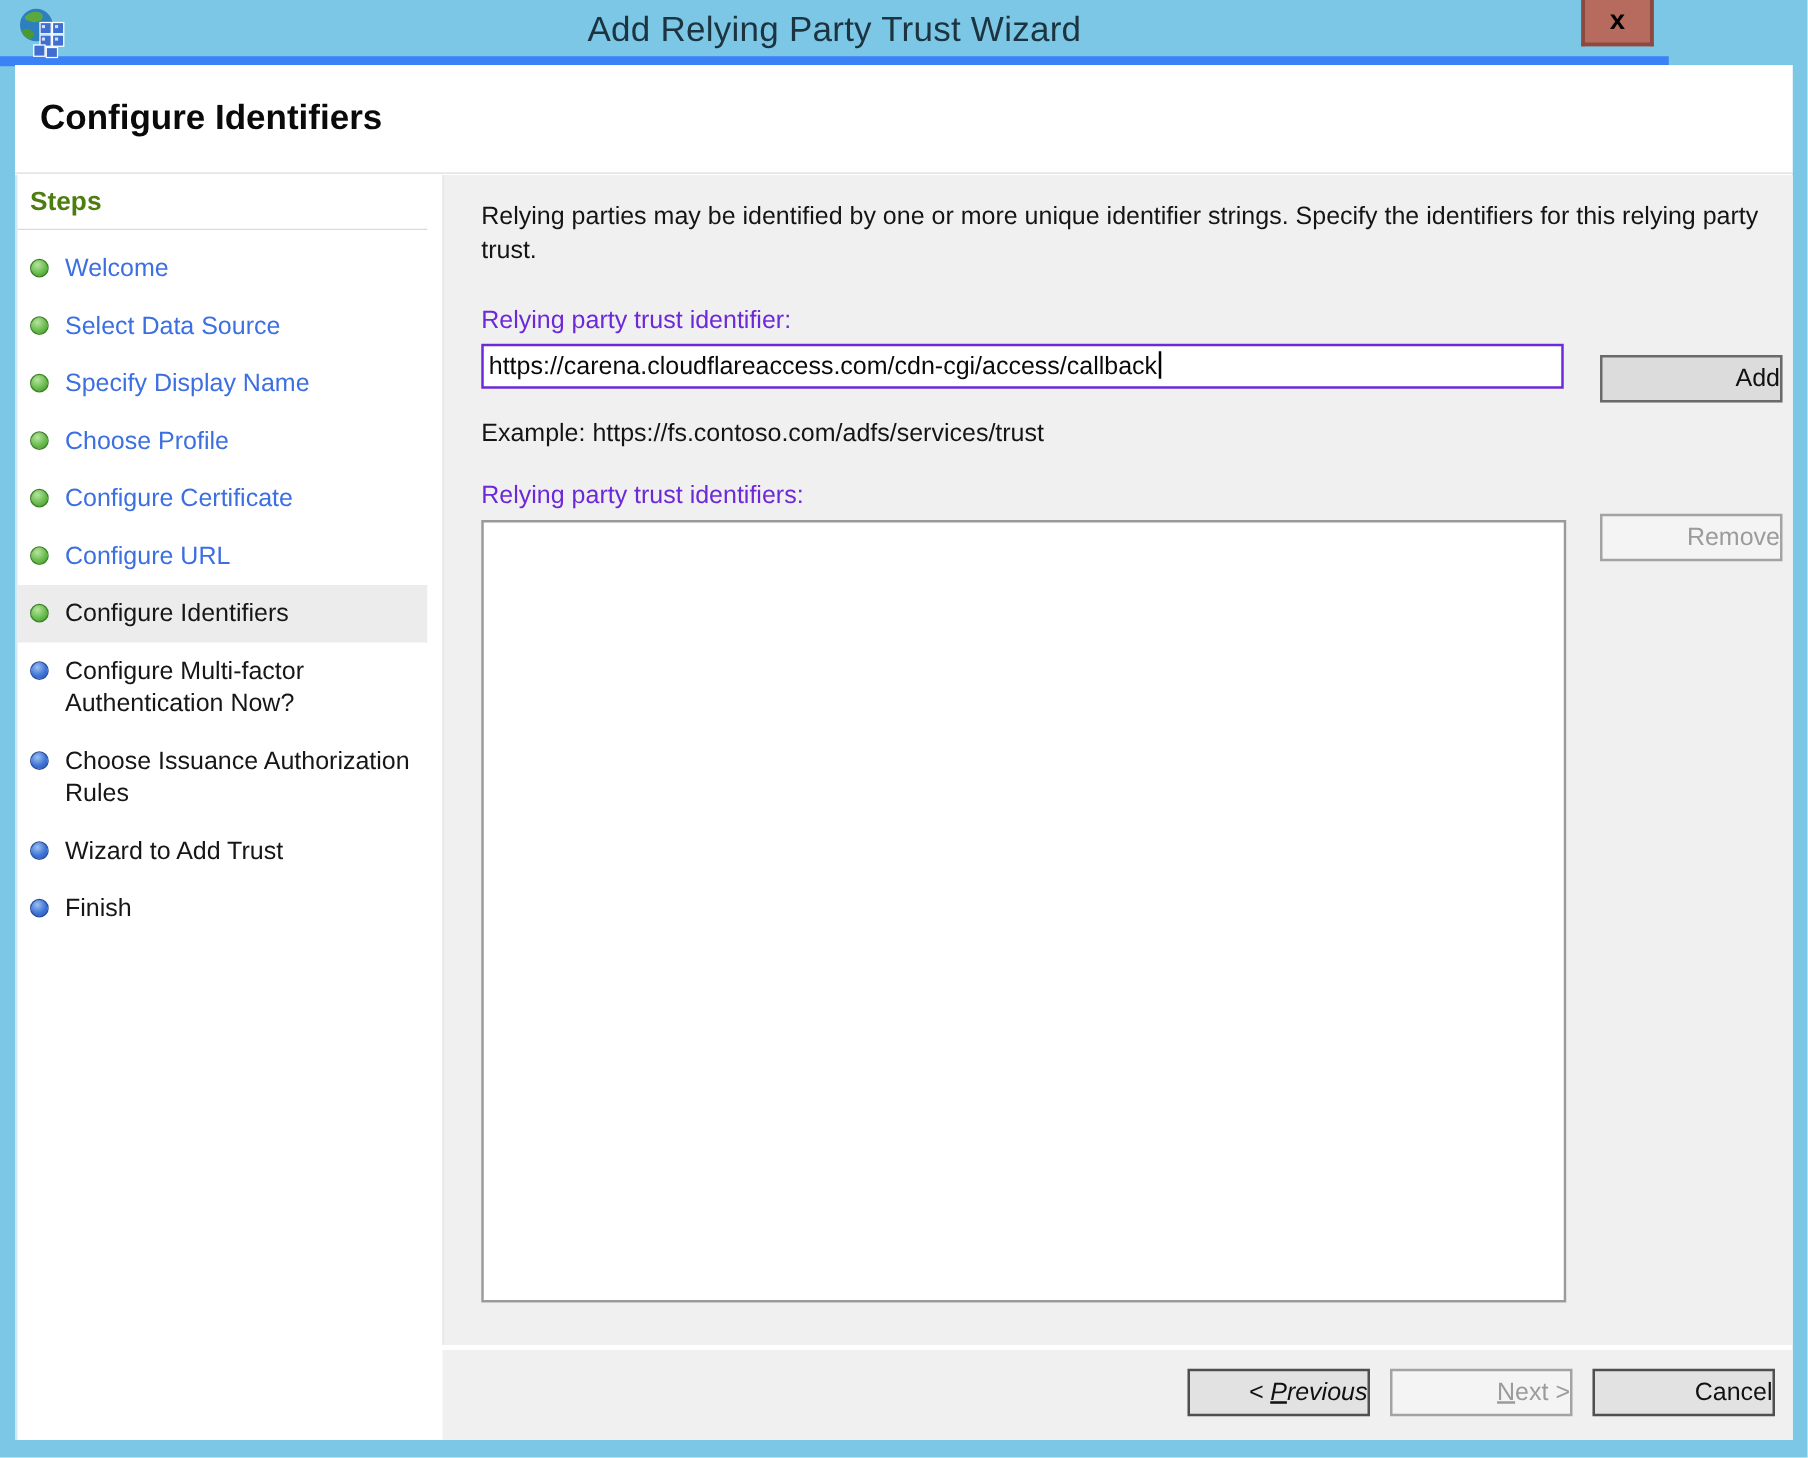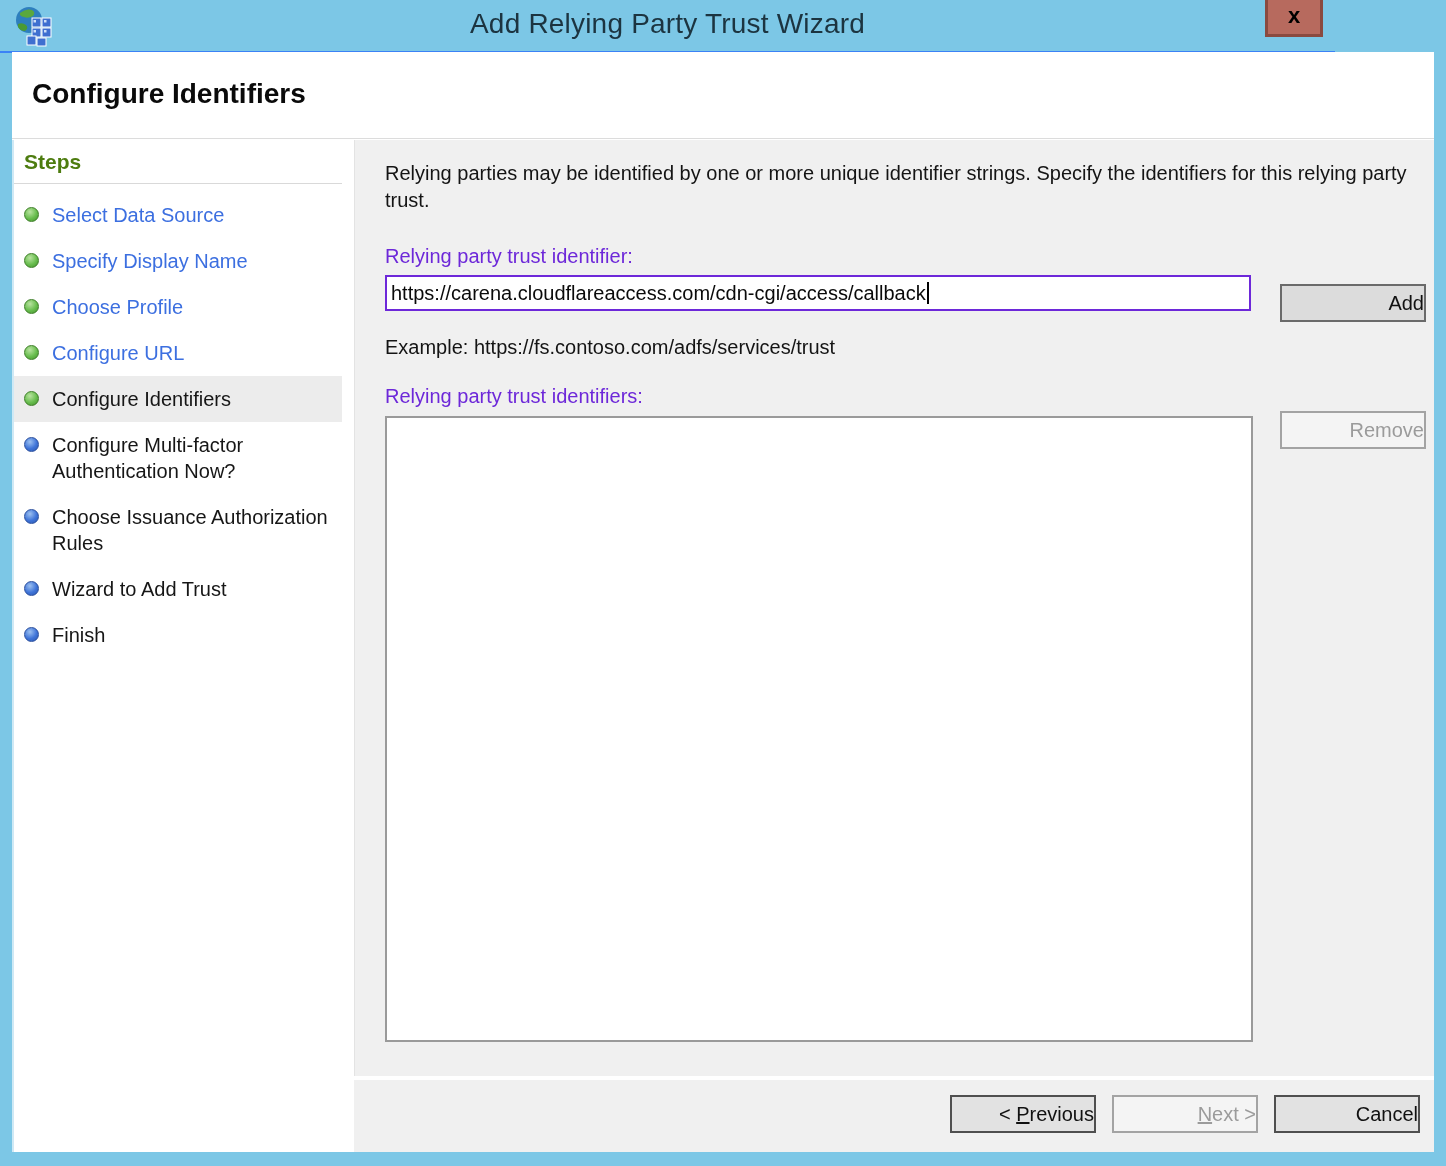--- a/index.html
+++ b/index.html
@@ -4,21 +4,21 @@
 <style>
   * { margin:0; padding:0; box-sizing:border-box; }
   html,body { width:1446px; height:1166px; font-family:"Liberation Sans", sans-serif; }
   .window {
     position:relative; width:1446px; height:1166px;
     background:#7cc7e6; overflow:hidden;
   }
   
   .titlebar {
     position:absolute; left:0; top:0; width:1335px; height:53px;
-    background:#7cc7e6; border-bottom:2px solid #3b82f6;text-decoration:underline;
+    background:#7cc7e6; border-bottom:8px solid #3b82f6;text-decoration:underline;
   }
   .app-icon { position:absolute; left:14px; top:6px; width:40px; height:42px; }
   .win-title {
     position:absolute; left:0; right:0; top:8px; text-align:center;
     font-size:28px; color:#1c3440; letter-spacing:0.2px;
   }
   .close-btn {
     position:absolute; right:12px; top:0; width:58px; height:37px;
     background:#b76a5e; border:3px solid #8a4a40; border-top:none;
     color:#000; font-size:22px; font-weight:bold; text-align:center;
@@ -99,21 +99,21 @@
   .btn.disabled {
     background:#f4f4f4; border-color:#a3a3a3; color:#9b9b9b; cursor:default;
   }
   .btn-add { left:925px; top:144px; }
   .btn-remove { left:925px; top:271px; }
   
   .footer {
     position:absolute; left:12px; right:0; bottom:0; height:72px;
     background:#f0f0f0;
   }
-  .btn-previous { left:596px; top:15px; }
+  .btn-previous { left:596px; top:15px;font-style:italic; }
   .btn-next { left:758px; top:15px; }
   .btn-cancel { left:920px; top:15px; }
 </style>
 </head>
 <body>
 
 <div class="window">
 
   <div class="titlebar">
     <svg class="app-icon" viewBox="0 0 40 42">
@@ -142,29 +142,37 @@
 
     <div class="page-header">
       <h1>Configure Identifiers</h1>
     </div>
 
     <div class="sidebar">
       <div class="steps-title">Steps</div>
       <div class="steps-list">
           <div class="step done">
             <span class="dot"></span>
+            <span class="step-label">Welcome</span>
+          </div>
+          <div class="step done">
+            <span class="dot"></span>
             <span class="step-label">Select Data Source</span>
           </div>
           <div class="step done">
             <span class="dot"></span>
             <span class="step-label">Specify Display Name</span>
           </div>
           <div class="step done">
             <span class="dot"></span>
             <span class="step-label">Choose Profile</span>
+          </div>
+          <div class="step done">
+            <span class="dot"></span>
+            <span class="step-label">Configure Certificate</span>
           </div>
           <div class="step done">
             <span class="dot"></span>
             <span class="step-label">Configure URL</span>
           </div>
           <div class="step current">
             <span class="dot"></span>
             <span class="step-label">Configure Identifiers</span>
           </div>
           <div class="step pending">

